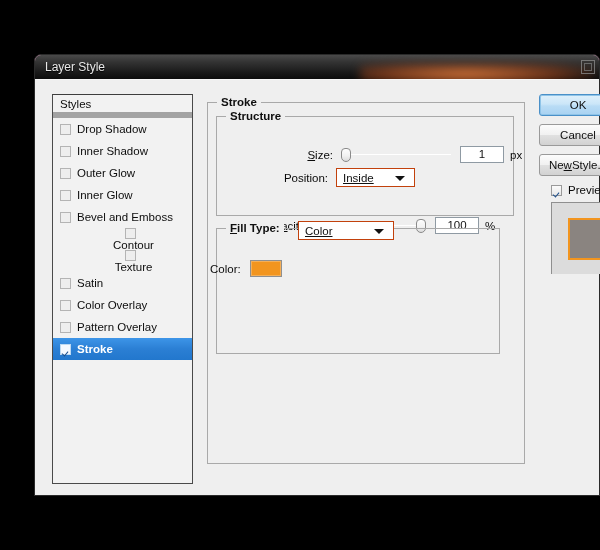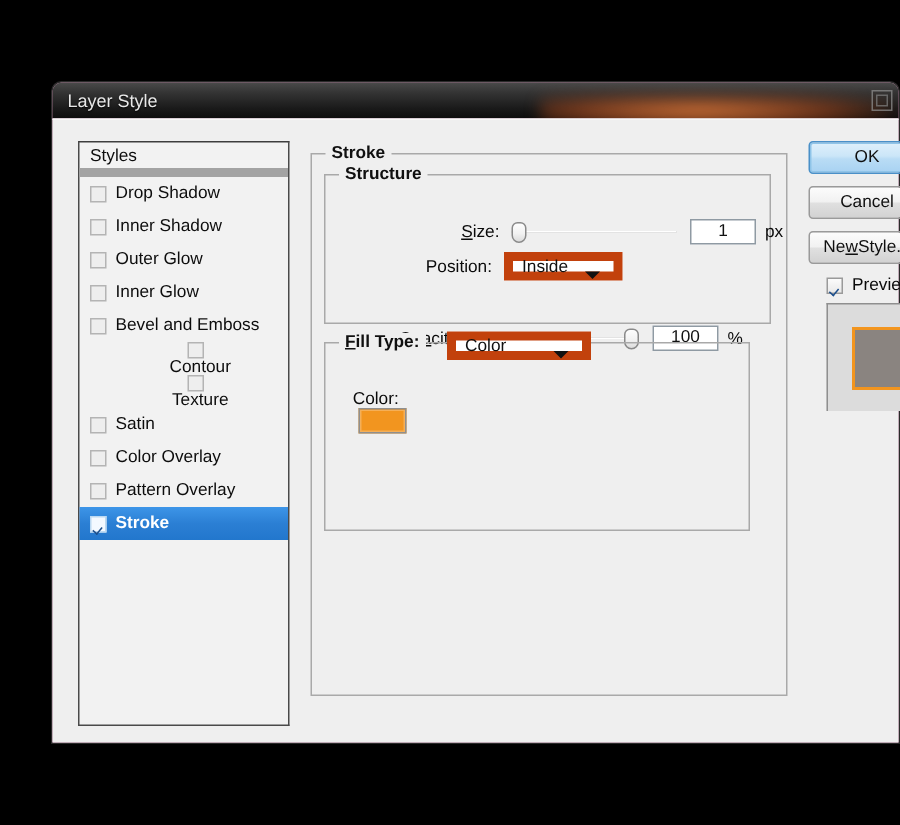--- a/index.html
+++ b/index.html
@@ -168,27 +168,28 @@
     font-size: 11.5px;
     color: #111;
     text-align: center;
     line-height: 15px;
   }
   .unit { font-size: 11.5px; color: #0a0a0a; }
 
   
   .ddl {
     height: 19px;
-    border: 6px solid #c2410c;
+    border: 1px solid #c2410c;
     background: #ffffff;
     position: relative;
     display: flex; align-items: center;
     padding-left: 6px;
     font-size: 11.5px;
     color: #101010;
+    text-decoration: underline;
   }
   .ddl .arw {
     position: absolute; right: 9px; top: 7px;
     width: 0; height: 0;
     border-left: 5px solid transparent;
     border-right: 5px solid transparent;
     border-top: 5px solid #111111;
   }
 
   
@@ -348,21 +349,21 @@
       <div class="group" id="grp-fill">
         <span class="glabel"><u>F</u>ill Type:</span>
       </div>
       <div class="field-row" style="left:91px; top:127px;">
         <div class="ddl" style="width:96px;">
           <span>Color</span>
           <span class="arw"></span>
         </div>
       </div>
 
-      <div class="field-row" style="left:23px; top:166px;flex-direction:column;">
+      <div class="field-row" style="left:3px; top:166px;">
         <span>Color:</span>
         <div class="swatch" id="color-swatch" style="margin-left: 9px; background: rgb(242, 149, 31);"></div>
       </div>
 
     </div>
 
     <div id="btncol">
       <div class="btn primary">OK</div>
       <div class="btn">Cancel</div>
       <div class="btn">Ne<u>w</u> Style...</div>

